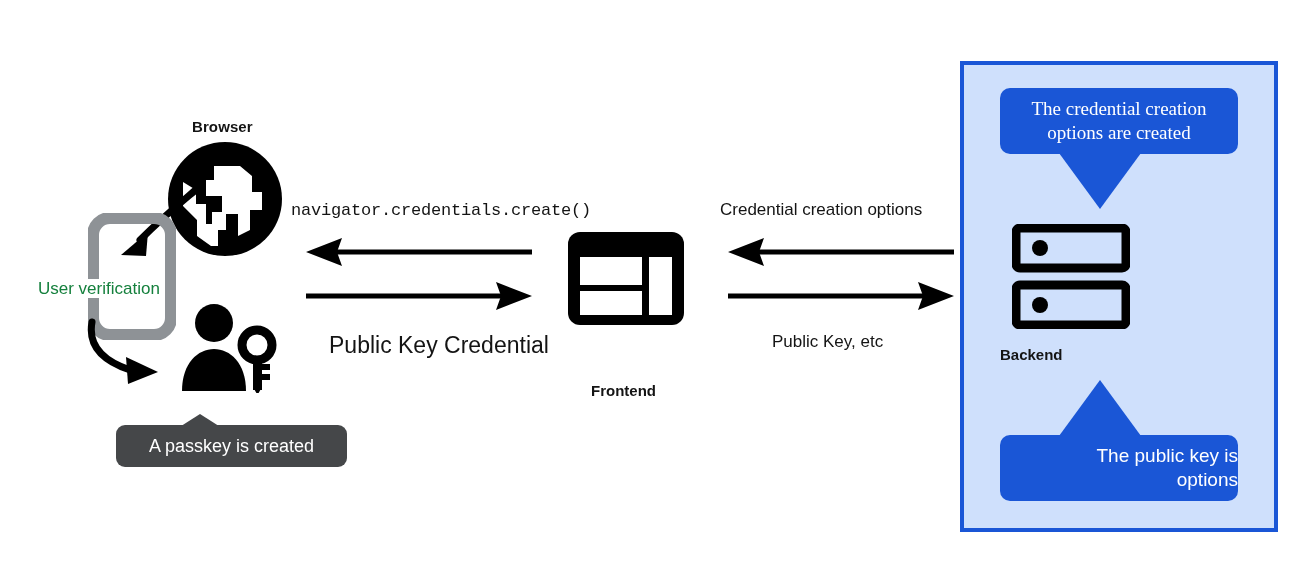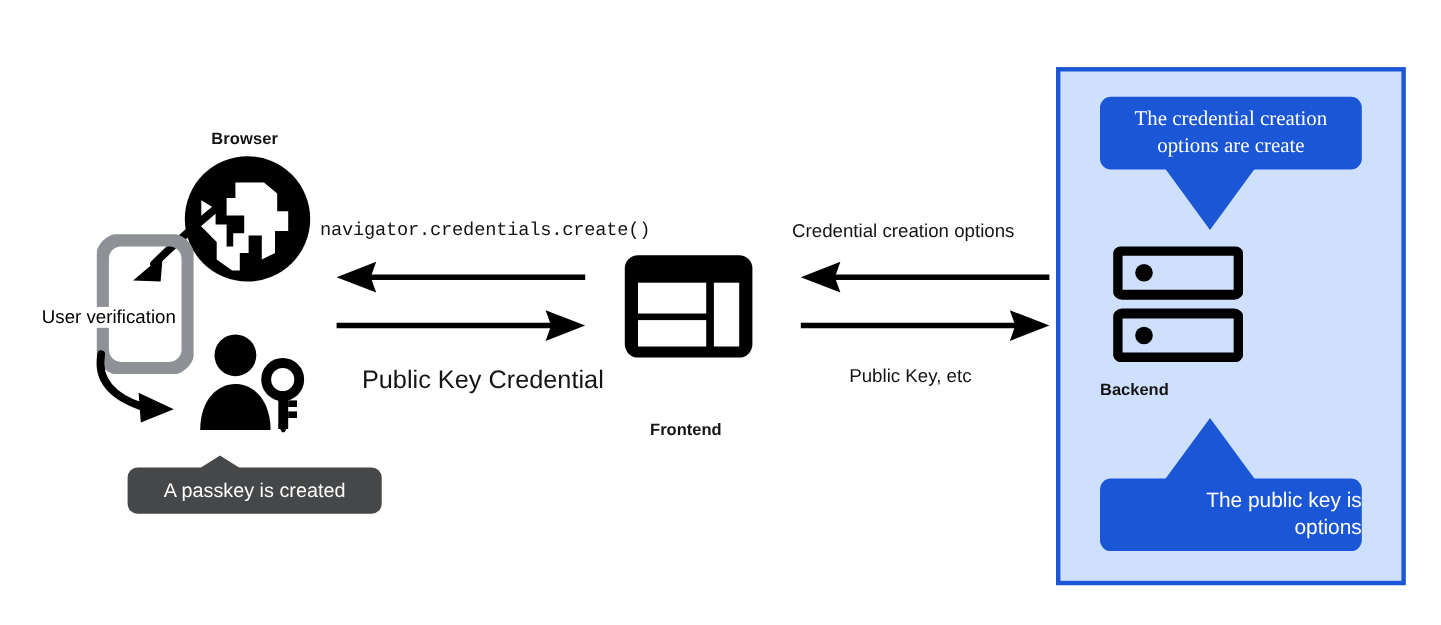--- a/index.html
+++ b/index.html
@@ -45,21 +45,21 @@
   
   #globe-icon { left: 166px; top: 140px; width: 118px; height: 118px; }
 
   
   #phone-icon { left: 88px; top: 213px; width: 88px; height: 127px; }
 
   
   #user-verification-label {
     left: 36px; top: 279px;
     font-size: 17px;
-    color: #000000;
+    color: #15803d;
     background: transparent;
   }
   
   #user-verification-label .halo {
     background: #ffffff;
     padding: 0 2px;
   }
 
   
   #person-key-icon { left: 180px; top: 303px; width: 105px; height: 90px; }
@@ -320,21 +320,21 @@
     </svg>
   </div>
 
   <div class="abs lbl" id="label-public-key-etc">Public Key, etc</div>
 
   <div class="abs" id="backend-panel"></div>
 
   <div class="abs" id="callout-top">
     <div class="bubble">
       <span>The credential creation</span>
-      <span>options are create</span>
+      <span>options are created</span>
     </div>
     <div class="pointer"></div>
   </div>
 
   <div class="abs" id="server-icon">
     <svg width="118" height="105" viewBox="0 0 118 105">
       <rect x="4" y="4" width="110" height="40" rx="4" ry="4" fill="none" stroke="#000000" stroke-width="9"></rect>
       <circle cx="28" cy="24" r="8" fill="#000000"></circle>
       <rect x="4" y="61" width="110" height="40" rx="4" ry="4" fill="none" stroke="#000000" stroke-width="9"></rect>
       <circle cx="28" cy="81" r="8" fill="#000000"></circle>

